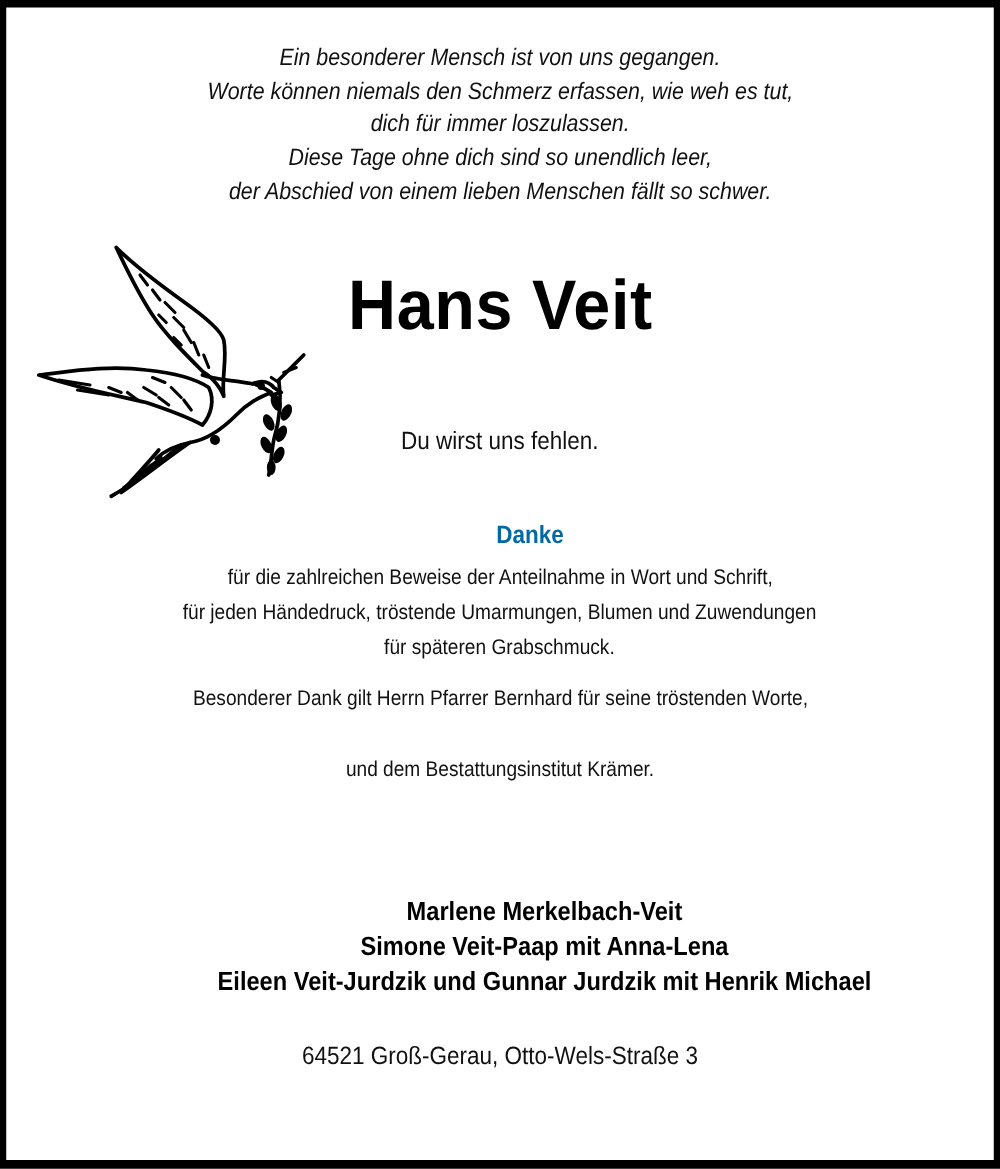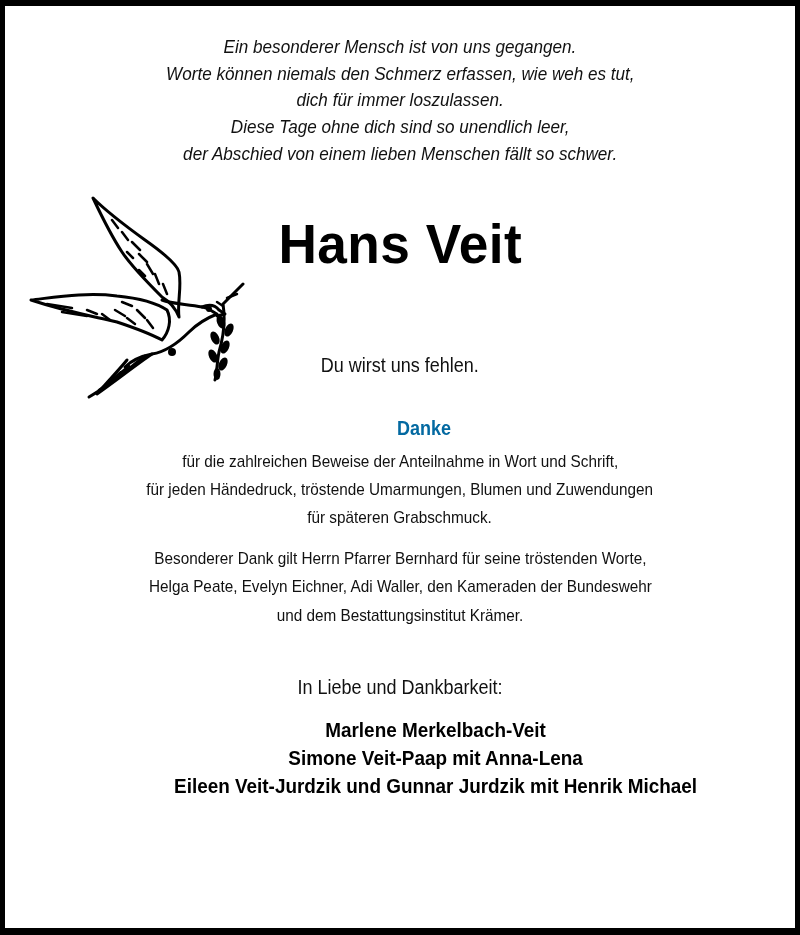--- a/index.html
+++ b/index.html
@@ -63,29 +63,28 @@
     <ellipse cx="194" cy="130" rx="4" ry="7" fill="#000" stroke="none" transform="rotate(-20 194 130)"></ellipse>
     <ellipse cx="202" cy="138" rx="4" ry="7" fill="#000" stroke="none" transform="rotate(25 202 138)"></ellipse>
     <ellipse cx="188" cy="146" rx="4" ry="7" fill="#000" stroke="none" transform="rotate(-25 188 146)"></ellipse>
     <ellipse cx="198" cy="155" rx="4" ry="7" fill="#000" stroke="none" transform="rotate(25 198 155)"></ellipse>
     <ellipse cx="186" cy="164" rx="4" ry="7" fill="#000" stroke="none" transform="rotate(-25 186 164)"></ellipse>
     <ellipse cx="196" cy="172" rx="4" ry="7" fill="#000" stroke="none" transform="rotate(25 196 172)"></ellipse>
     <ellipse cx="190" cy="182" rx="3.5" ry="6" fill="#000" stroke="none"></ellipse>
   </svg>
 
   <div class="line name" style="top:205px; left:0;text-align:center;"><span class="cond" style="transform:scaleX(0.95)">Hans Veit</span></div>
-  <div class="line plain" style="top:348px"><span class="cond">Du wirst uns fehlen.</span></div>
+  <div class="line plain" style="top:336px"><span class="cond">Du wirst uns fehlen.</span></div>
 
   <div class="line danke" style="top:411px"><span class="cond">Danke</span></div>
   <div class="line body21" style="top:446px"><span class="cond">für die zahlreichen Beweise der Anteilnahme in Wort und Schrift,</span></div>
   <div class="line body21" style="top:474px"><span class="cond">für jeden Händedruck, tröstende Umarmungen, Blumen und Zuwendungen</span></div>
   <div class="line body21" style="top:502px"><span class="cond">für späteren Grabschmuck.</span></div>
 
   <div class="line body21" style="top:543px"><span class="cond">Besonderer Dank gilt Herrn Pfarrer Bernhard für seine tröstenden Worte,</span></div>
-  <div class="line body21" style="top:571px"><span class="cond">Helga Peate, Evelyn Eichner, Adi Waller, den Kameraden der Bundeswehr</span></div>
   <div class="line body21" style="top:600px"><span class="cond">und dem Bestattungsinstitut Krämer.</span></div>
 
-  <div class="line plain" style="top:670px"><span class="cond">In Liebe und Dankbarkeit:</span></div>
   <div class="line names" style="top:712px"><span class="cond">Marlene Merkelbach-Veit</span></div>
   <div class="line names" style="top:740px"><span class="cond">Simone Veit-Paap mit Anna-Lena</span></div>
   <div class="line names" style="top:768px"><span class="cond">Eileen Veit-Jurdzik und Gunnar Jurdzik mit Henrik Michael</span></div>
 
+  <div class="line plain" style="top:828px"><span class="cond">64521 Groß-Gerau, Otto-Wels-Straße 3</span></div>
 </div>
 
 </body></html>

